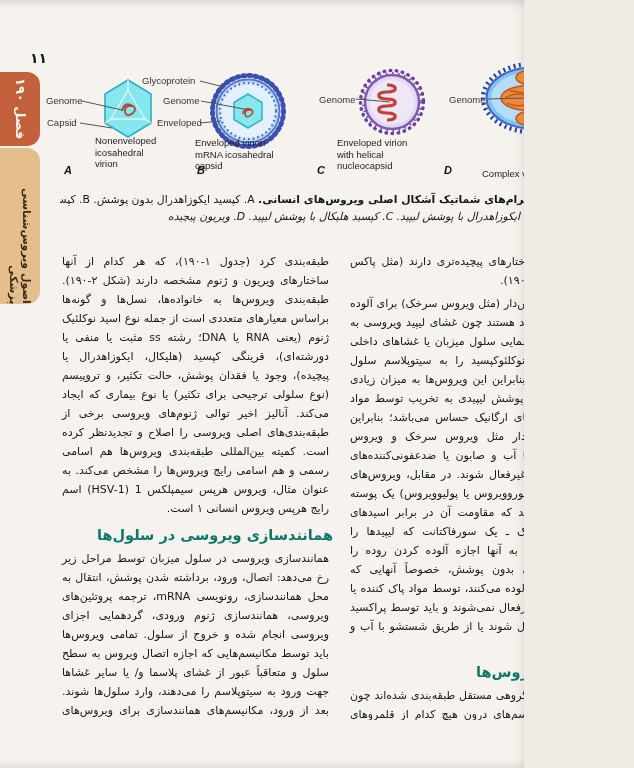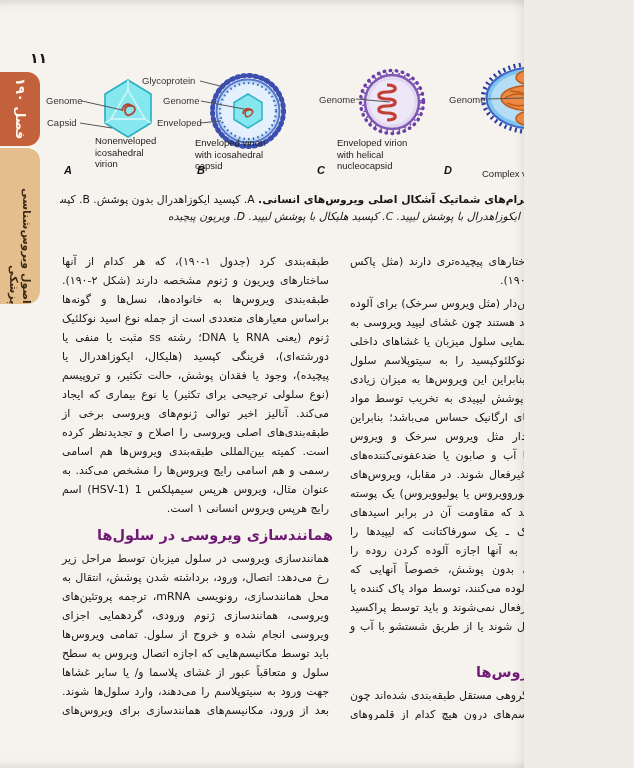--- a/index.html
+++ b/index.html
@@ -82,21 +82,21 @@
   }
   .col{
     width:275px;height:472px;overflow:hidden;
     direction:rtl;text-align:justify;
     font-size:11px;line-height:19px;color:#171717;
   }
   .col p{margin:4px;}
   .col p.indent{text-indent:13px;}
   .section-heading{
     margin:7px 0 3px 0;
-    font-size:14.5px;font-weight:bold;color:#701a75;line-height:20px;
+    font-size:14.5px;font-weight:bold;color:#0f766e;line-height:20px;
   }
 </style>
 </head>
 <body>
 
 <div class="page">
 
   <div class="page-number">۱۱</div>
   <div class="tab tab-chapter">فصل ۱۹۰</div>
   <div class="tab tab-section">اصول ویروس‌شناسی پزشکی</div>
@@ -161,21 +161,21 @@
     <span class="fig-label lbl-c-genome">Genome</span>
     <span class="fig-label lbl-d-genome">Genome</span>
 
     <div class="diagram-caption cap-a">
       <div>Nonenveloped</div>
       <div>icosahedral</div>
       <div>virion</div>
     </div>
     <div class="diagram-caption cap-b">
       <div>Enveloped virion</div>
-      <div>with icosahedral</div>
+      <div>mRNA icosahedral</div>
       <div>capsid</div>
     </div>
     <div class="diagram-caption cap-c">
       <div>Enveloped virion</div>
       <div>with helical</div>
       <div>nucleocapsid</div>
     </div>
     <div class="diagram-caption cap-d">
       <div>Complex virion</div>
     </div>

